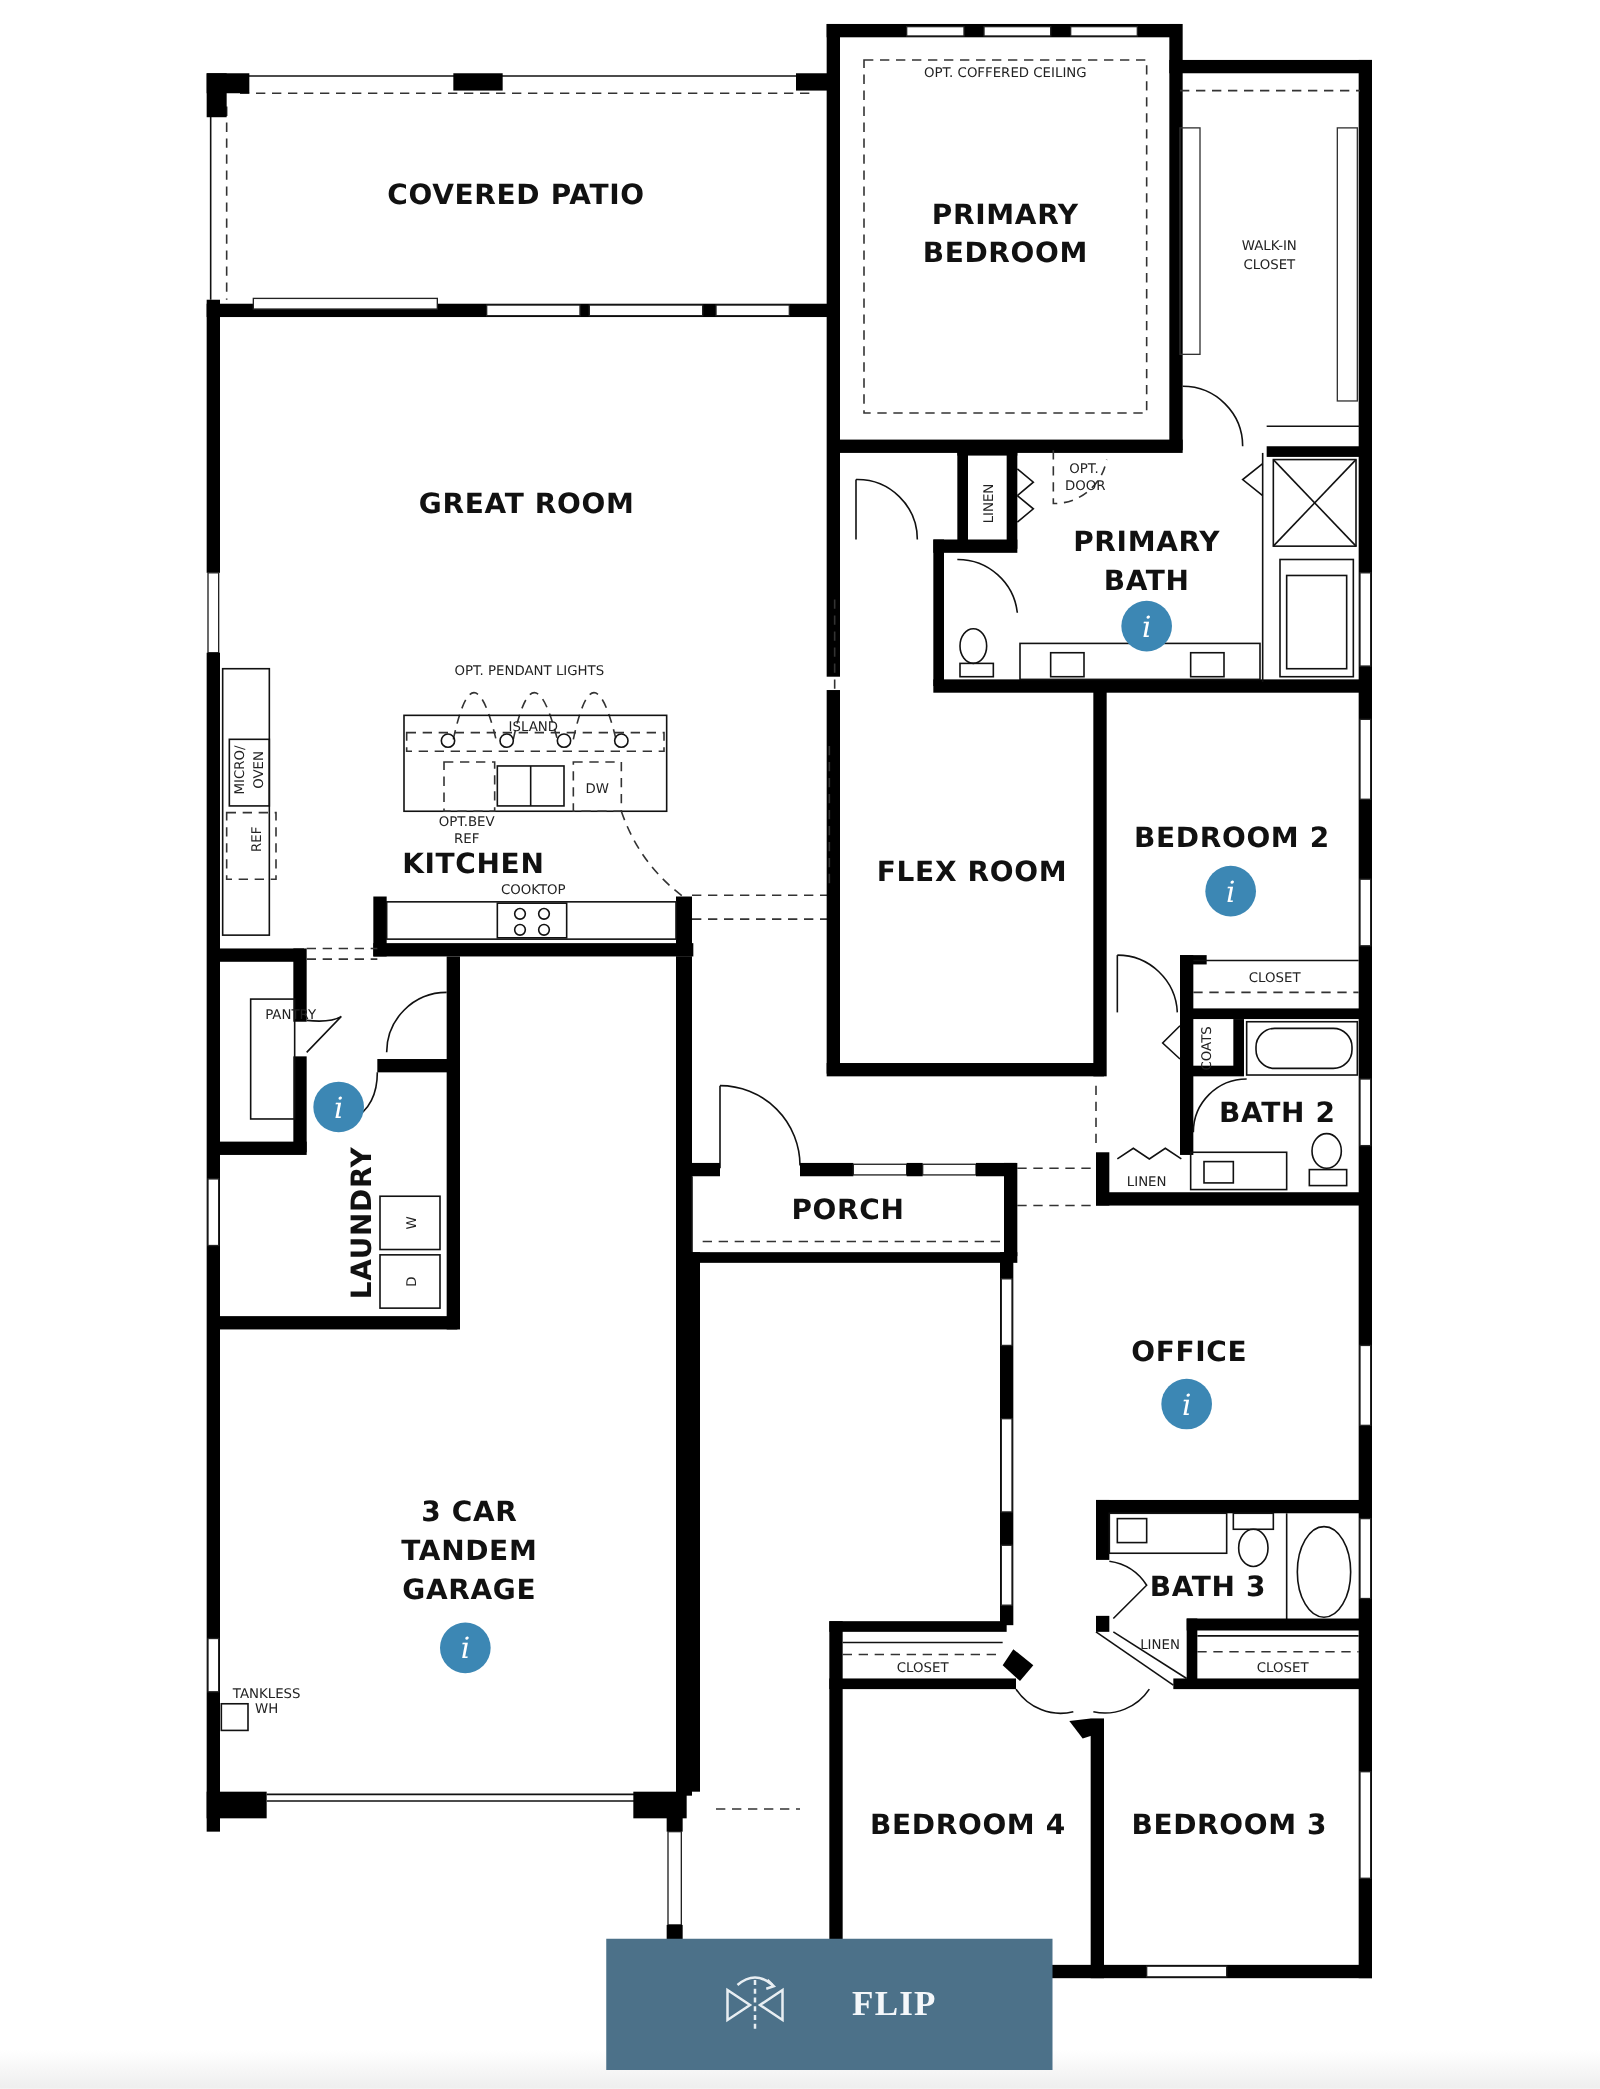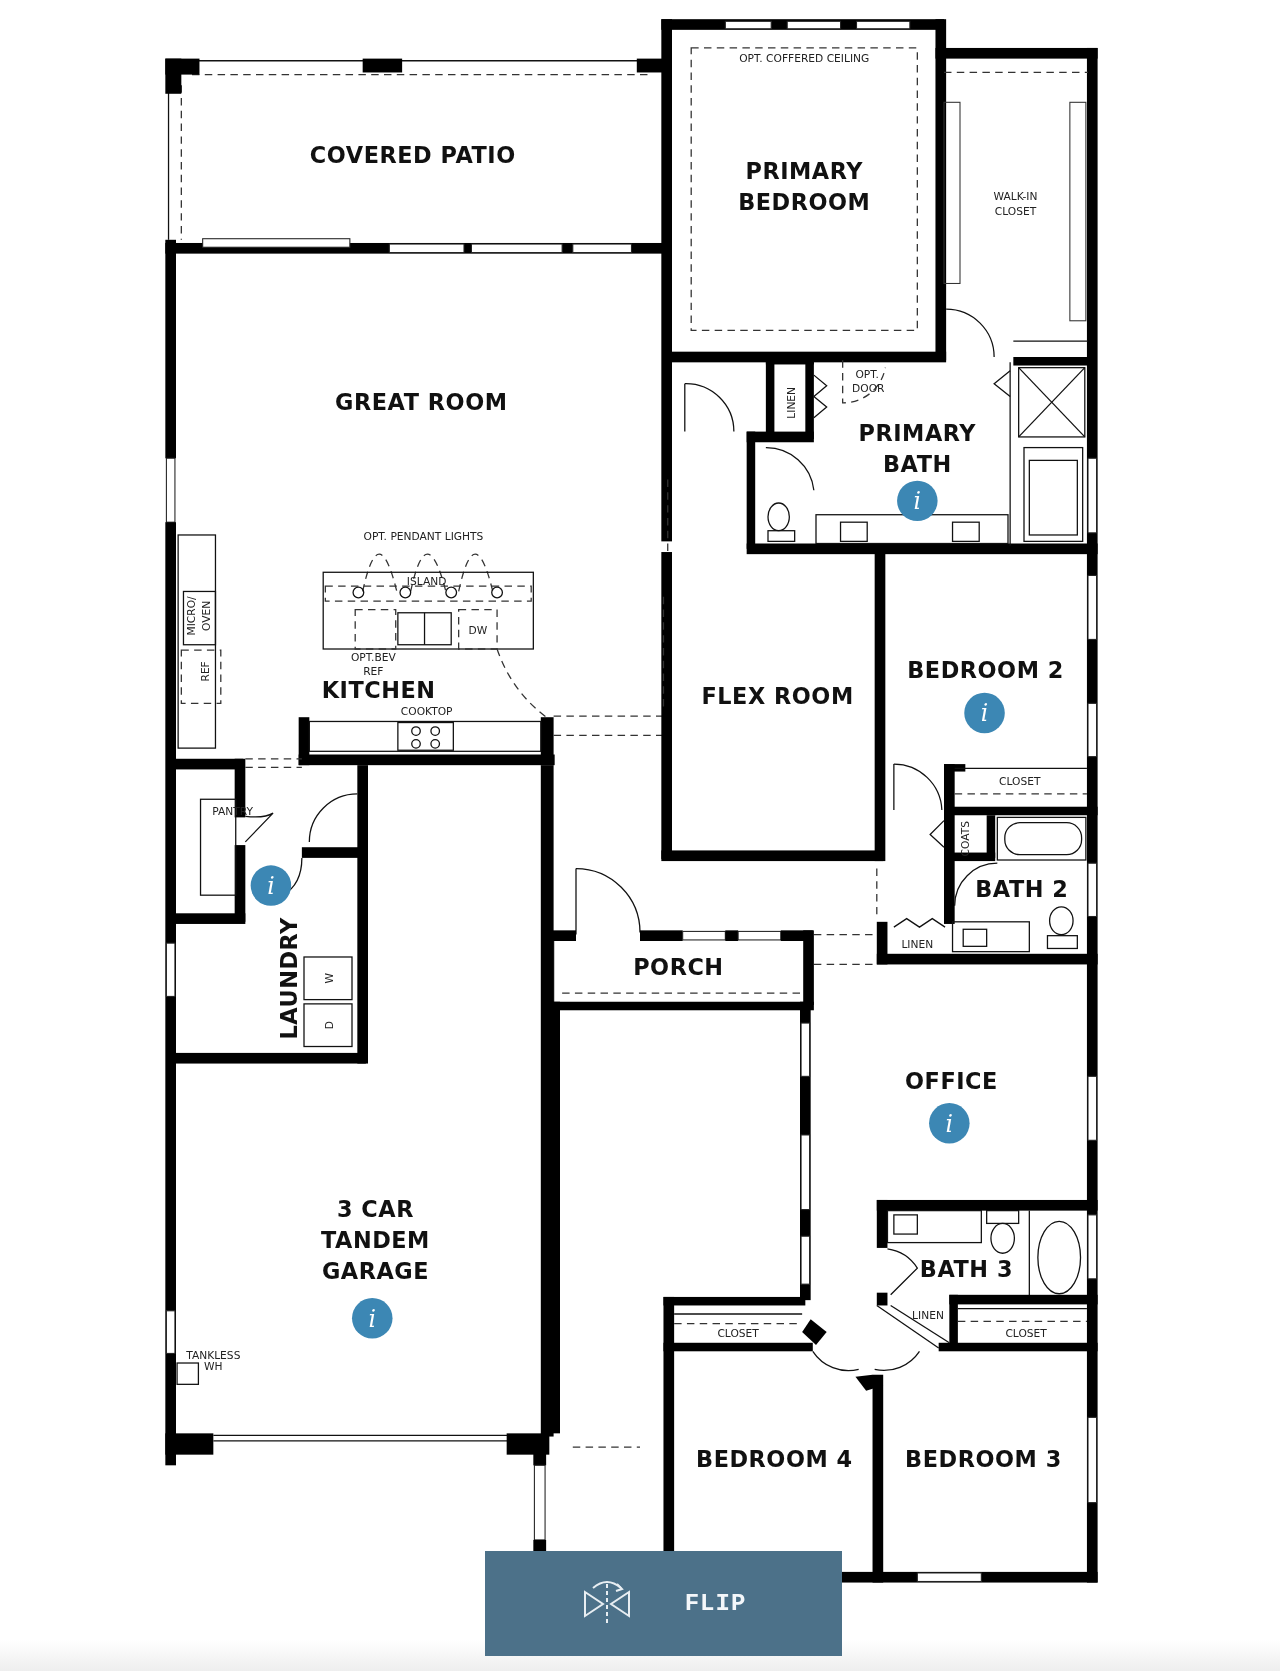--- a/index.html
+++ b/index.html
@@ -11,21 +11,21 @@
     .thin2 { stroke: #333; stroke-width: 1; fill: none; }
     .dash { stroke: #333; stroke-width: 1.2; fill: none; stroke-dasharray: 7 5; }
     .win { fill: #fff; stroke: #222; stroke-width: 1; }
     .room-label { font-family: "DejaVu Sans", sans-serif; font-weight: bold; fill: #111; font-size: 21px; text-anchor: middle; letter-spacing: 0.5px; }
     .small-label { font-family: "DejaVu Sans", sans-serif; fill: #222; font-size: 10px; text-anchor: middle; }
     .info-circle { fill: #3c87b4; cursor: pointer; }
     .info-i { font-family: "DejaVu Serif", serif; font-style: italic; fill: #fff; font-size: 22px; text-anchor: middle; }
     #flip-button { position: absolute; left: 485px; top: 1551px; width: 357px; height: 105px;
                    background: #4c7189; display: flex; align-items: center; justify-content: center;
                    cursor: pointer; gap: 52px; }
-    #flip-label { color: #f4f7fa; font-family: Liberation Mono, monospace; font-weight: bold; font-size: 24px; letter-spacing: 1px; }
+    #flip-label { color: #f4f7fa; font-family: Liberation Serif, serif; font-weight: bold; font-size: 28px; letter-spacing: 1px; }
     #flip-icon { width: 52px; height: 52px; }
     #bottom-fade { position: absolute; left: 0; top: 1640px; width: 1280px; height: 31px;
                    background: linear-gradient(#ffffff, #eeeeee); }
   </style>
 </head>
 <body>
 
 <svg id="plan" viewBox="0 0 1200 1568" preserveAspectRatio="none" xmlns="http://www.w3.org/2000/svg">
 
   <g>

